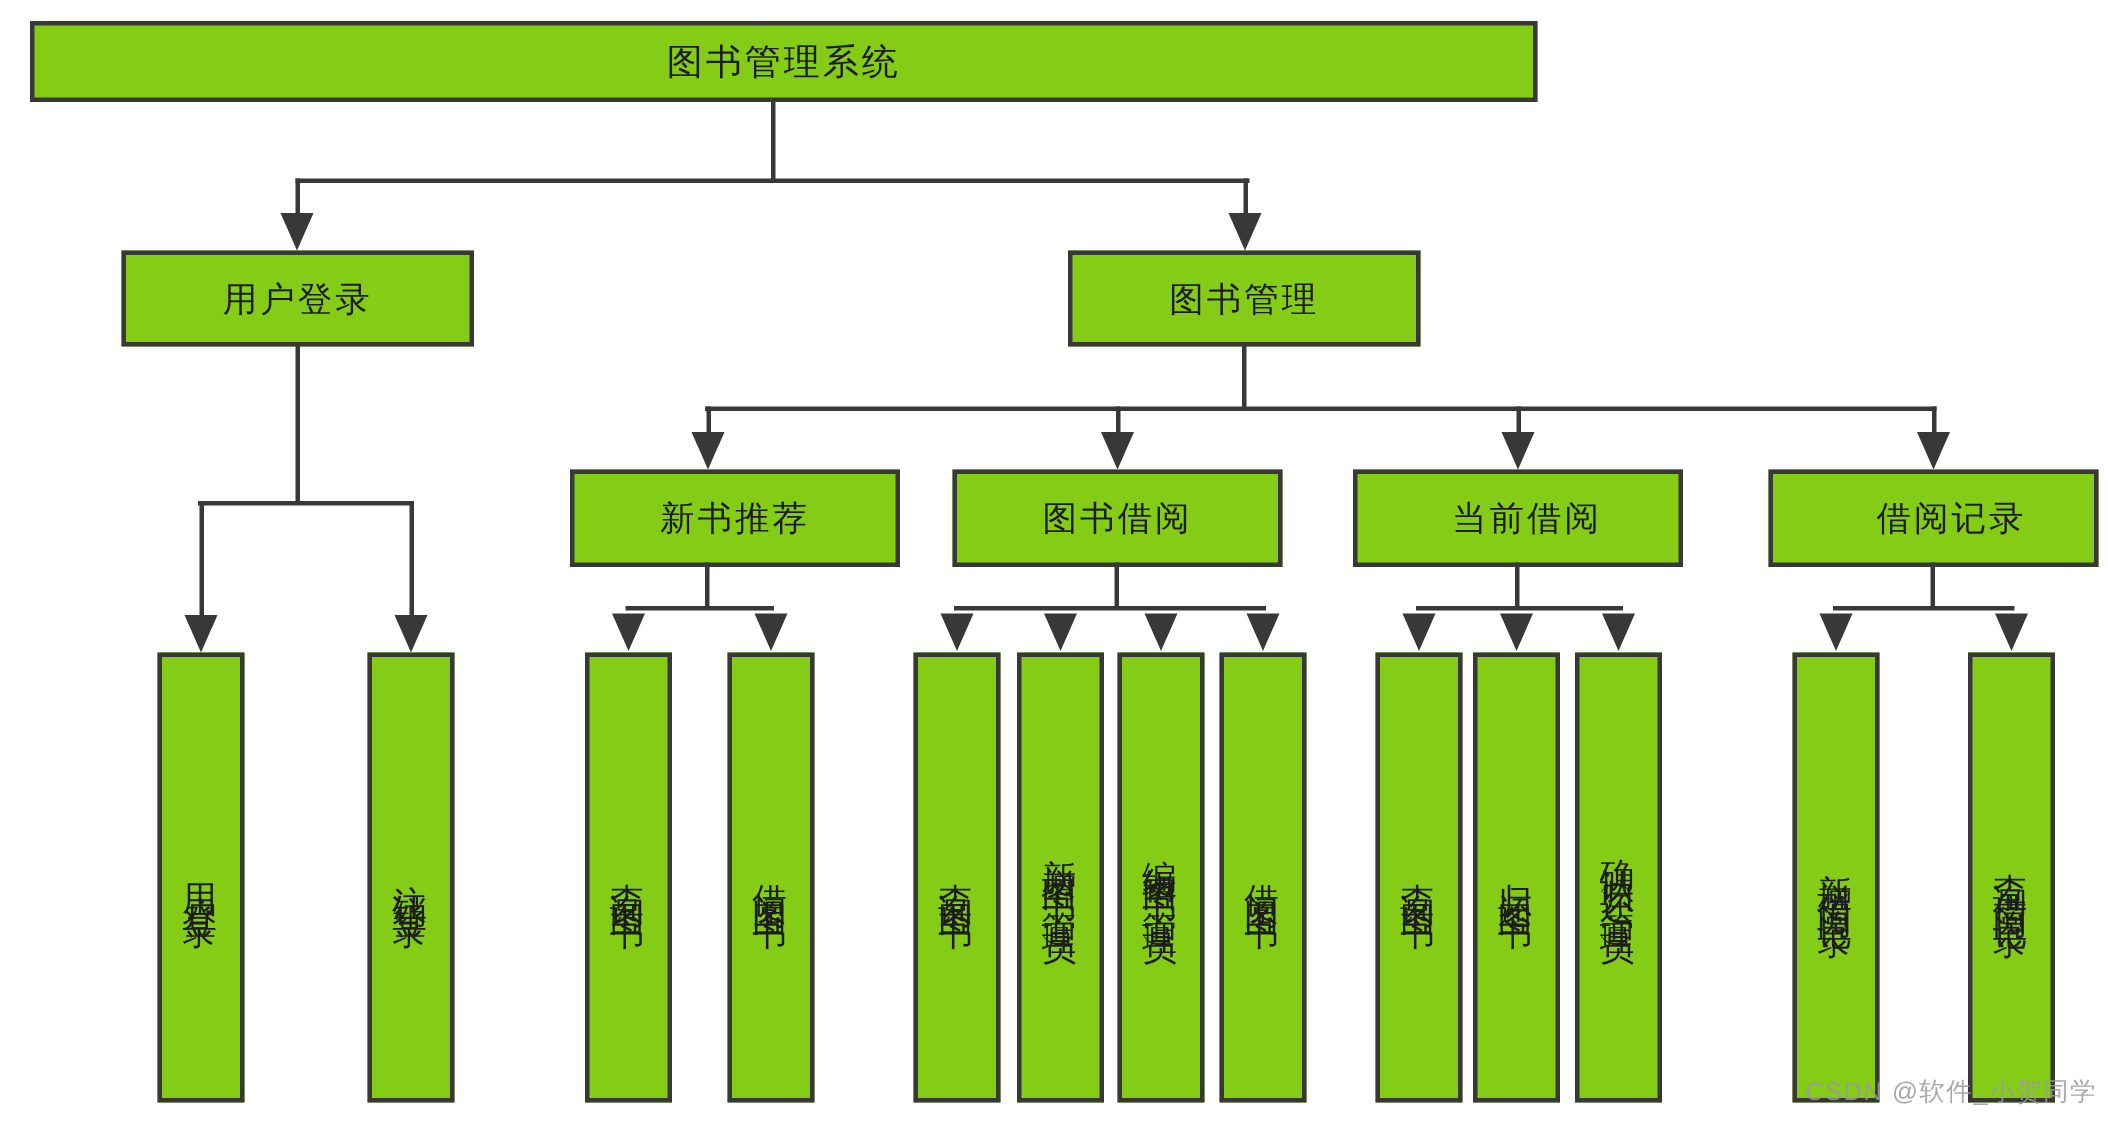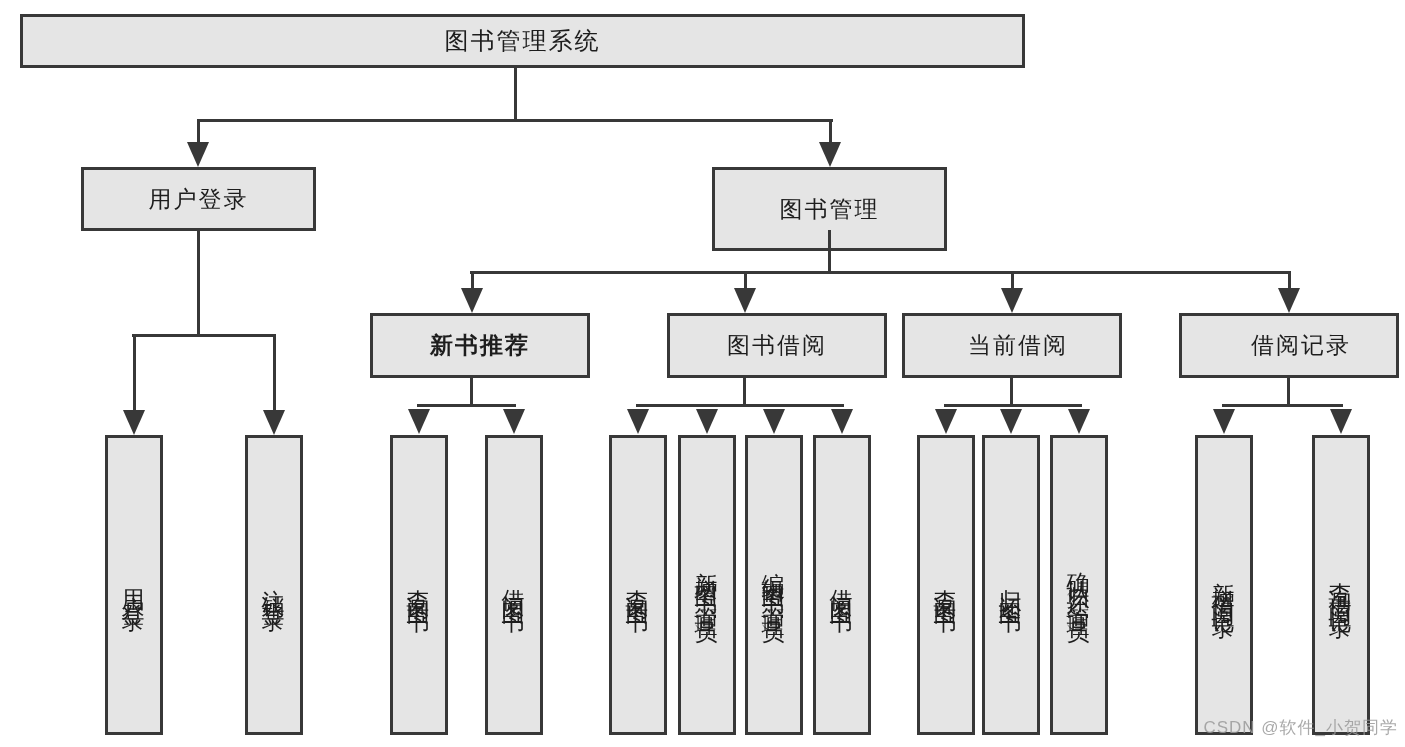--- a/index.html
+++ b/index.html
@@ -2,28 +2,28 @@
 <html style="--line: #383838; --text: #1d1d1d; --wm: #9b9b9b;"><head>
 <meta charset="utf-8">
 <style>
   :root { --line:#383838; --text:#1d1d1d; --wm:#9b9b9b; }
   html,body { margin:0; padding:0; background:#fff; }
   .canvas {
     position:relative; width:1405px; height:747px; background:#fff;
     font-family:"Liberation Sans","DejaVu Sans",sans-serif; overflow:hidden;
   }
   .node {
-    position:absolute; box-sizing:border-box; background:#e5e5e5;
+    position:absolute; box-sizing:border-box; background:#84cc16;
     border:3px solid var(--line); color:var(--text);
     display:flex; align-items:center; justify-content:center;
     letter-spacing:2px; font-size:23px; white-space:nowrap;
   }
   .root  { left:20px;  top:14px;  width:1005px; height:54px; font-size:24px; }
   .lvl2a { left:81px;  top:167px; width:235px;  height:64px; }
-  .lvl2b { left:712px; top:167px; width:235px;  height:84px; }
+  .lvl2b { left:712px; top:167px; width:235px;  height:64px; }
   .lvl3  { top:313px; width:220px; height:65px; }
   .leaf  {
     top:435px; width:58px; height:300px;
     writing-mode:vertical-rl; text-orientation:mixed;
     font-size:23px; letter-spacing:7px; white-space:normal;
   }
   .hline,.vline { position:absolute; background:var(--line); }
   .hline { height:3px; }
   .vline { width:3px; }
   .arrow {
@@ -65,22 +65,22 @@
   <div class="hline" style="left:470px; top:271px; width:821px;"></div>
   <div class="vline" style="left:471px;  top:271px; height:19px;"></div>
   <div class="vline" style="left:744px;  top:271px; height:19px;"></div>
   <div class="vline" style="left:1011px; top:271px; height:19px;"></div>
   <div class="vline" style="left:1288px; top:271px; height:19px;"></div>
   <div class="arrow" style="left:461px;  top:288px;"></div>
   <div class="arrow" style="left:734px;  top:288px;"></div>
   <div class="arrow" style="left:1001px; top:288px;"></div>
   <div class="arrow" style="left:1278px; top:288px;"></div>
 
-  <div class="node lvl3" style="left:370px;font-weight:bold;">新书推荐</div>
-  <div class="node lvl3" style="left:667px;">图书借阅</div>
+  <div class="node lvl3" style="left:380px;">新书推荐</div>
+  <div class="node lvl3" style="left:635px;">图书借阅</div>
   <div class="node lvl3" style="left:902px;padding-left:12px;">当前借阅</div>
   <div class="node lvl3" style="left:1179px;padding-left:24px;">借阅记录</div>
 
   <div class="vline" style="left:470px; top:375px; height:31px;"></div>
   <div class="hline" style="left:417px; top:404px; width:99px;"></div>
   <div class="arrow" style="left:408px; top:409px;"></div>
   <div class="arrow" style="left:503px; top:409px;"></div>
 
   <div class="vline" style="left:743px; top:375px; height:31px;"></div>
   <div class="hline" style="left:636px; top:404px; width:208px;"></div>

